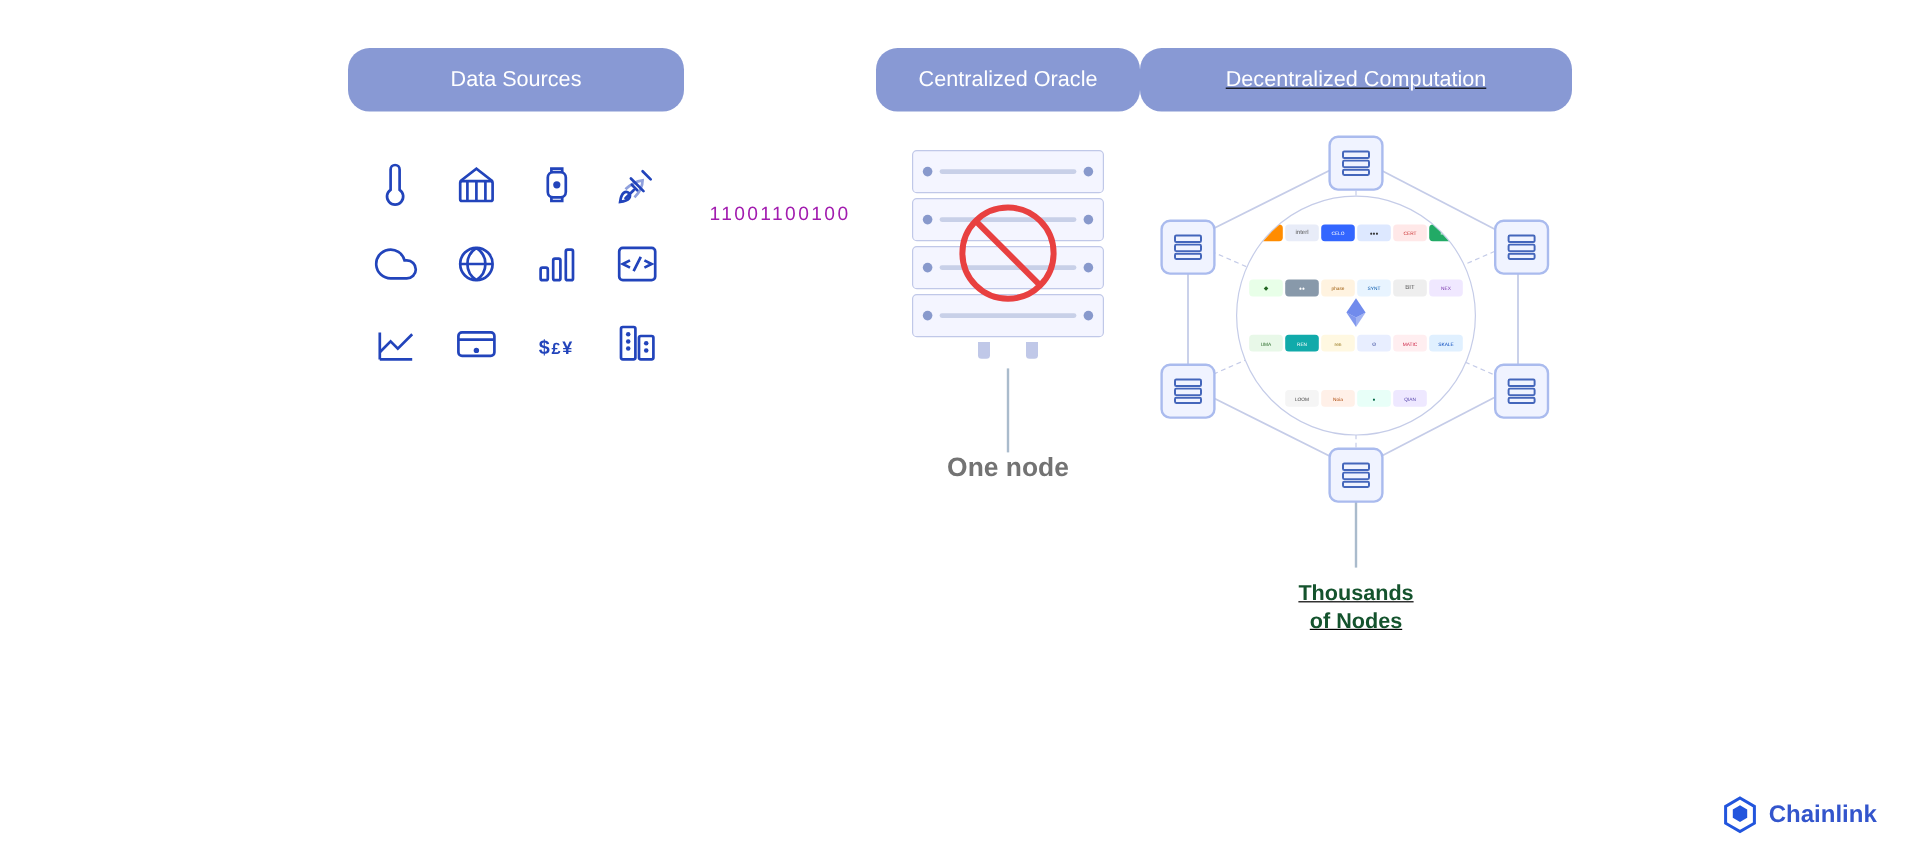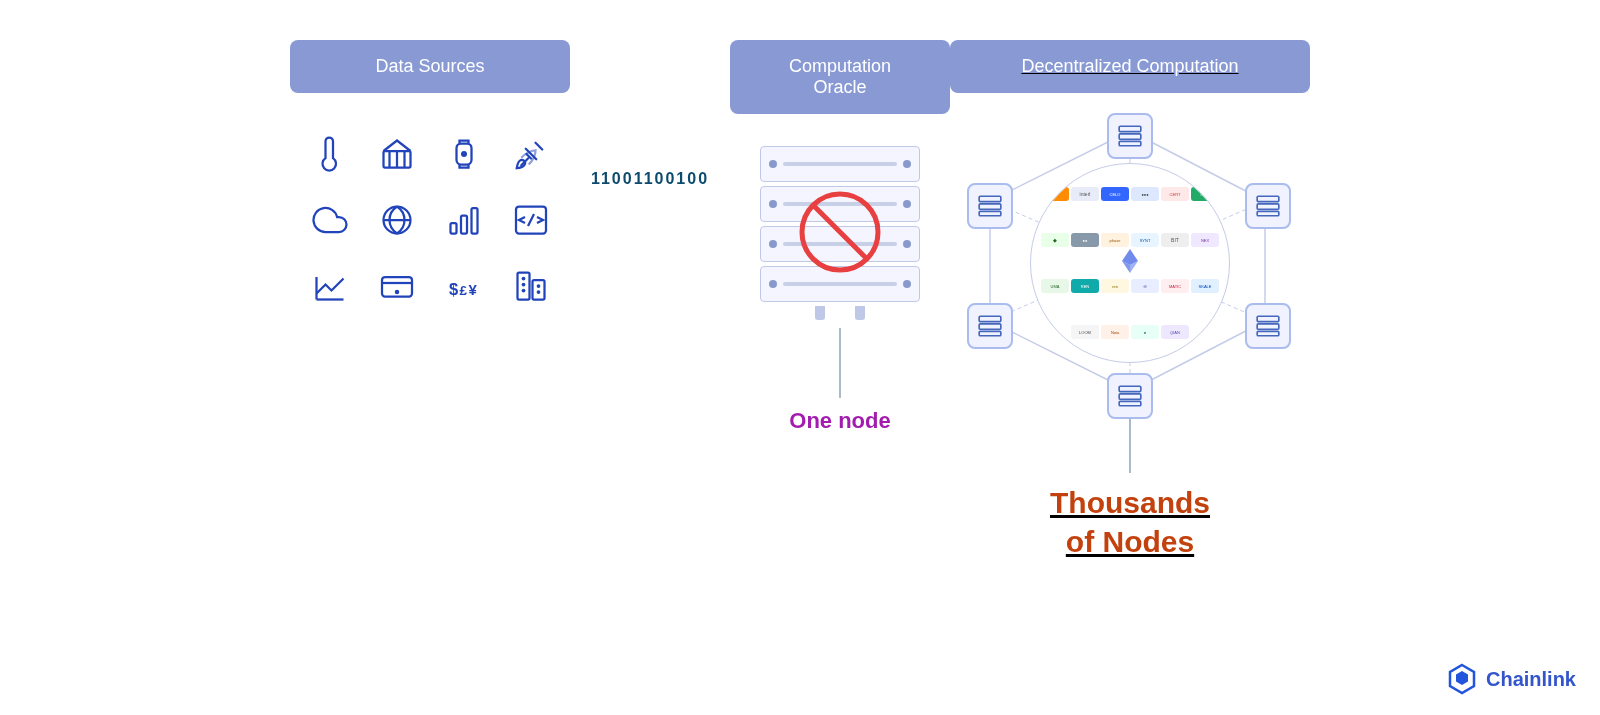--- a/index.html
+++ b/index.html
@@ -6,32 +6,31 @@
     body {
       background: #ffffff;
       font-family: -apple-system, BlinkMacSystemFont, 'Segoe UI', sans-serif;
       width: 1600px;
       height: 715px;
       overflow: hidden;
       position: relative;
     }
 
     .binary-text {
-      color: #0c4a6e;
+      color: #a21caf;
       font-size: 16px;
-      font-weight: 700;
+      font-weight: 400;
       letter-spacing: 2px;
       writing-mode: horizontal-tb;
     }
 
     .node-label {
       font-size: 22px;
       font-weight: 700;
-      color: #a21caf;
-      margin-top: 10px;
+      color: #737373;
       text-align: center;
     }
 
     
     .network-graph {
       position: relative;
       width: 340px;
       height: 300px;
       margin-top: 20px;
     }
@@ -104,41 +103,41 @@
     }
     .logo-dot.blue { background: #3366ff; }
     .logo-dot.green { background: #22aa66; }
     .logo-dot.gray { background: #8899aa; }
     .logo-dot.teal { background: #11aaaa; }
 
     
     .chainlink-logo {
       position: absolute;
       bottom: 20px;
-      right: 24px;
+      right: 36px;
       display: flex;
       align-items: center;
       gap: 8px;
     }
 
     .chainlink-hex {
       width: 32px;
       height: 32px;
     }
 
     .chainlink-text {
       color: #3355cc;
       font-size: 20px;
       font-weight: 600;
     }
 
     .thousands-label {
-      font-size: 30px;
+      font-size: 18px;
       font-weight: 700;
-      color: #c2410c;
+      color: #14532d;
       text-align: center;
       margin-top: 10px;
       line-height: 1.3;
     }
 
     
     .diagram-wrapper {
       display: flex;
       flex-direction: row;
       align-items: flex-start;
@@ -156,21 +155,21 @@
 
     .col-data-sources { width: 280px; }
     .col-binary-left { width: 160px; padding-top: 130px; }
     .col-oracle { width: 220px; padding-top: 0; }
     .col-binary-right { width: 160px; padding-top: 130px; }
     .col-decentral { width: 360px; text-decoration: underline; }
 
     .section-header-wide {
       background: #8899d4;
       color: white;
-      border-radius: 8px;
+      border-radius: 18px;
       padding: 16px 32px;
       font-size: 18px;
       font-weight: 500;
       text-align: center;
       width: 100%;
     }
 
     .icons-grid-2 {
       display: grid;
       grid-template-columns: repeat(4, 1fr);
@@ -353,21 +352,21 @@
       </div>
 
     </div>
   </div>
 
   <div class="col col-binary-left">
     <div class="binary-text">11001100100</div>
   </div>
 
   <div class="col col-oracle">
-    <div class="section-header-wide">Computation Oracle</div>
+    <div class="section-header-wide">Centralized Oracle</div>
 
     <div class="server-rack">
 
       <div class="rack-unit">
         <div class="rack-light"></div>
         <div class="rack-bar"></div>
         <div class="rack-light"></div>
       </div>
       <div class="rack-unit">
         <div class="rack-light"></div>

